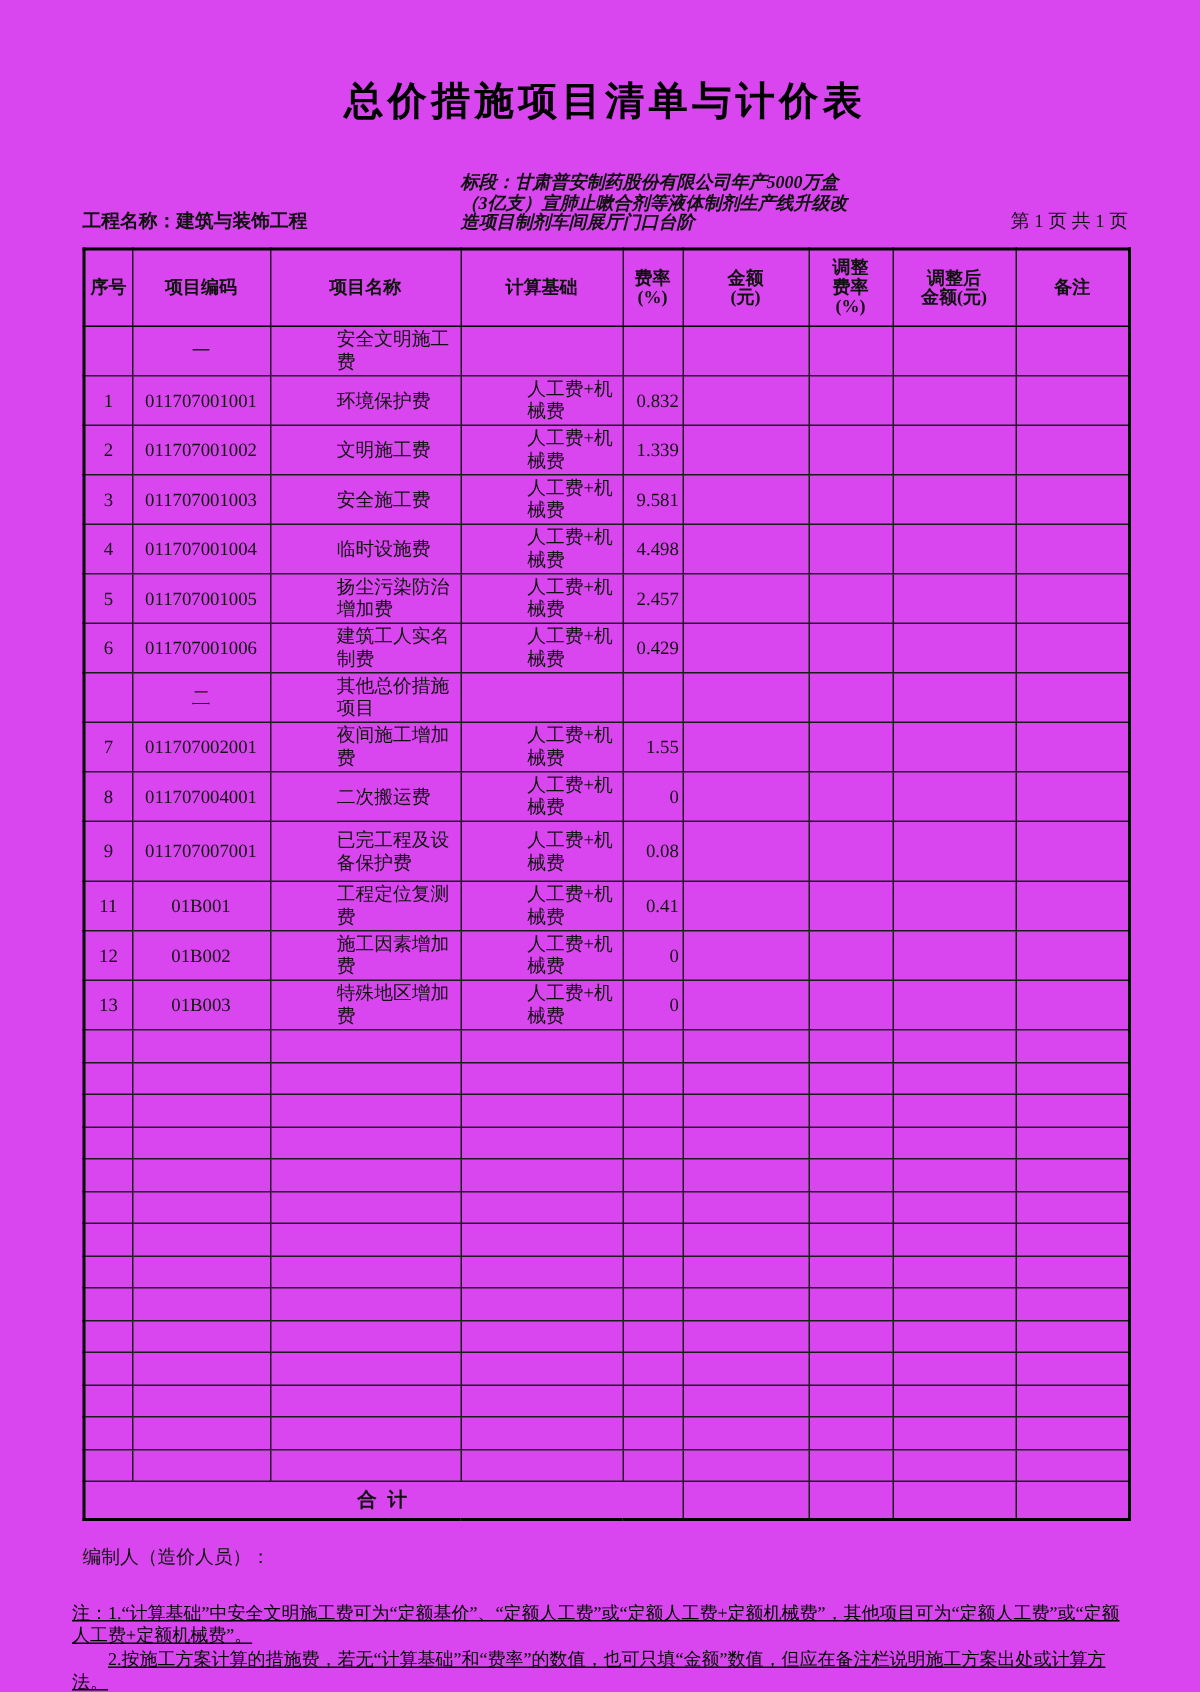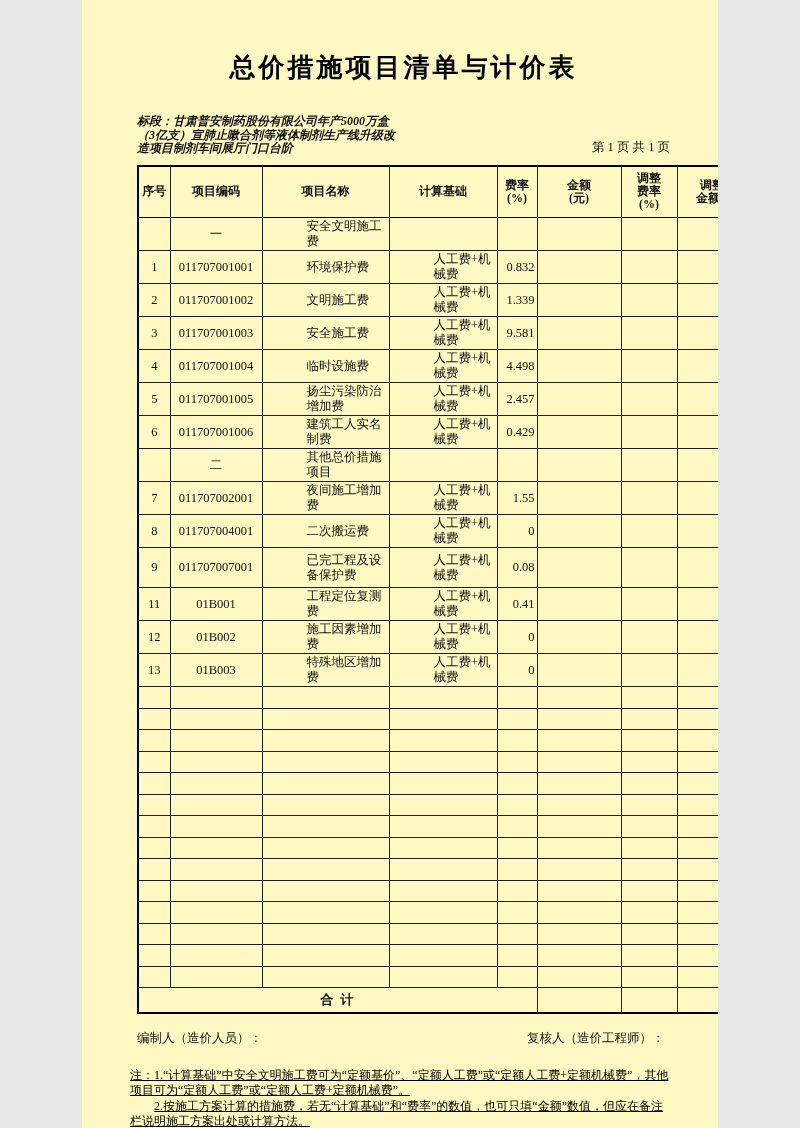--- a/index.html
+++ b/index.html
@@ -1,18 +1,18 @@
 <!DOCTYPE html>
 <html><head>
 <meta charset="utf-8">
 <style>
   * { margin:0; padding:0; box-sizing:border-box; }
   html,body { background:#e8e8e8; }
   .page {
-    width:636px; height:1128px; background:#fef9c3; margin:0 auto;
+    width:800px; height:1128px; background:#d946ef; margin:0 auto;
     font-family:"Liberation Serif","DejaVu Serif",serif; color:#111;
     overflow:hidden; position:relative;
   }
   .content { padding:52px 48px 0 55px; }
 
   .title {
     text-align:center; font-size:26px; font-weight:600;
     letter-spacing:3px; line-height:32px; color:#000;
   }
 
@@ -57,20 +57,21 @@
 </style>
 </head>
 <body>
 
 <div class="page">
   <div class="content">
 
     <div class="title">总价措施项目清单与计价表</div>
 
     <div class="meta-row">
+      <div class="meta-left">工程名称：建筑与装饰工程</div>
       <div class="meta-mid">标段：甘肃普安制药股份有限公司年产5000万盒（3亿支）宣肺止嗽合剂等液体制剂生产线升级改造项目制剂车间展厅门口台阶</div>
       <div class="meta-right">第 1 页  共 1 页</div>
     </div>
 
     <table class="main-table">
       <colgroup>
         <col style="width:32px">
           <col style="width:92px">
           <col style="width:127px">
         <col style="width:108px">
@@ -416,21 +417,20 @@
           <td></td>
           <td></td>
           <td></td>
           <td></td>
         </tr>
       </tbody>
     </table>
 
     <div class="sign-row">
       <span class="sign-left">编制人（造价人员）：</span>
-      <span class="sign-right">复核人（造价工程师）：</span>
     </div>
 
     <div class="notes">
       <p class="n1">注：1.“计算基础”中安全文明施工费可为“定额基价”、“定额人工费”或“定额人工费+定额机械费”，其他项目可为“定额人工费”或“定额人工费+定额机械费”。</p>
       <p class="n2">2.按施工方案计算的措施费，若无“计算基础”和“费率”的数值，也可只填“金额”数值，但应在备注栏说明施工方案出处或计算方法。</p>
     </div>
 
     <div class="form-code">表-11</div>
 
   </div>

